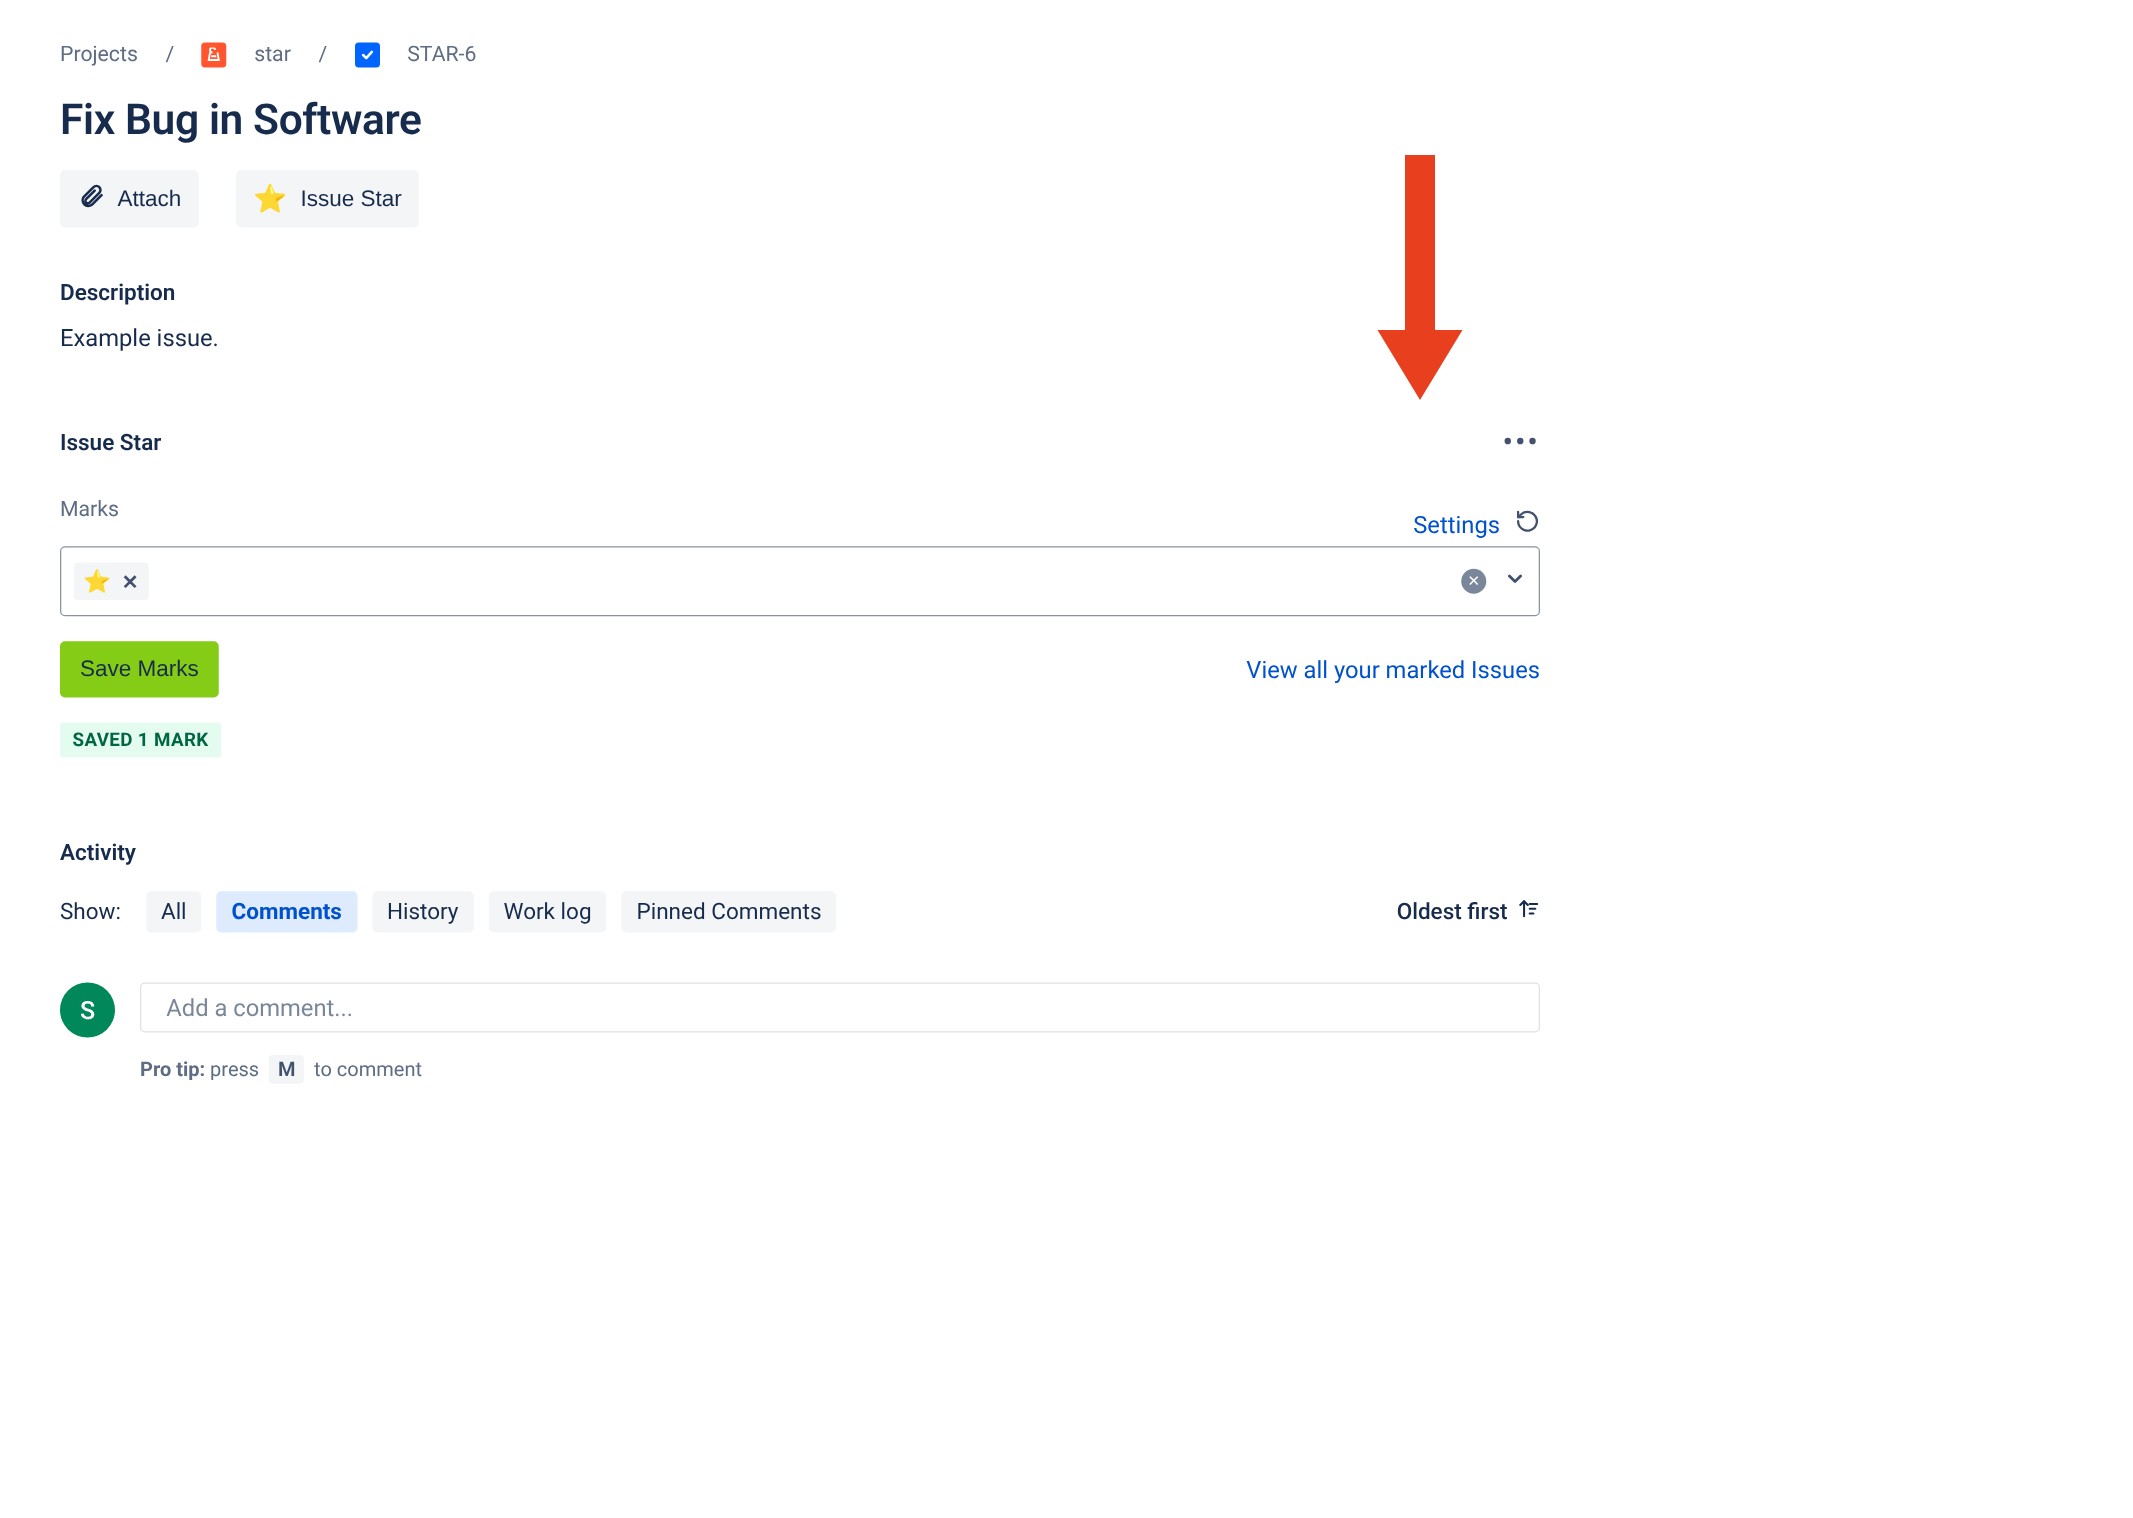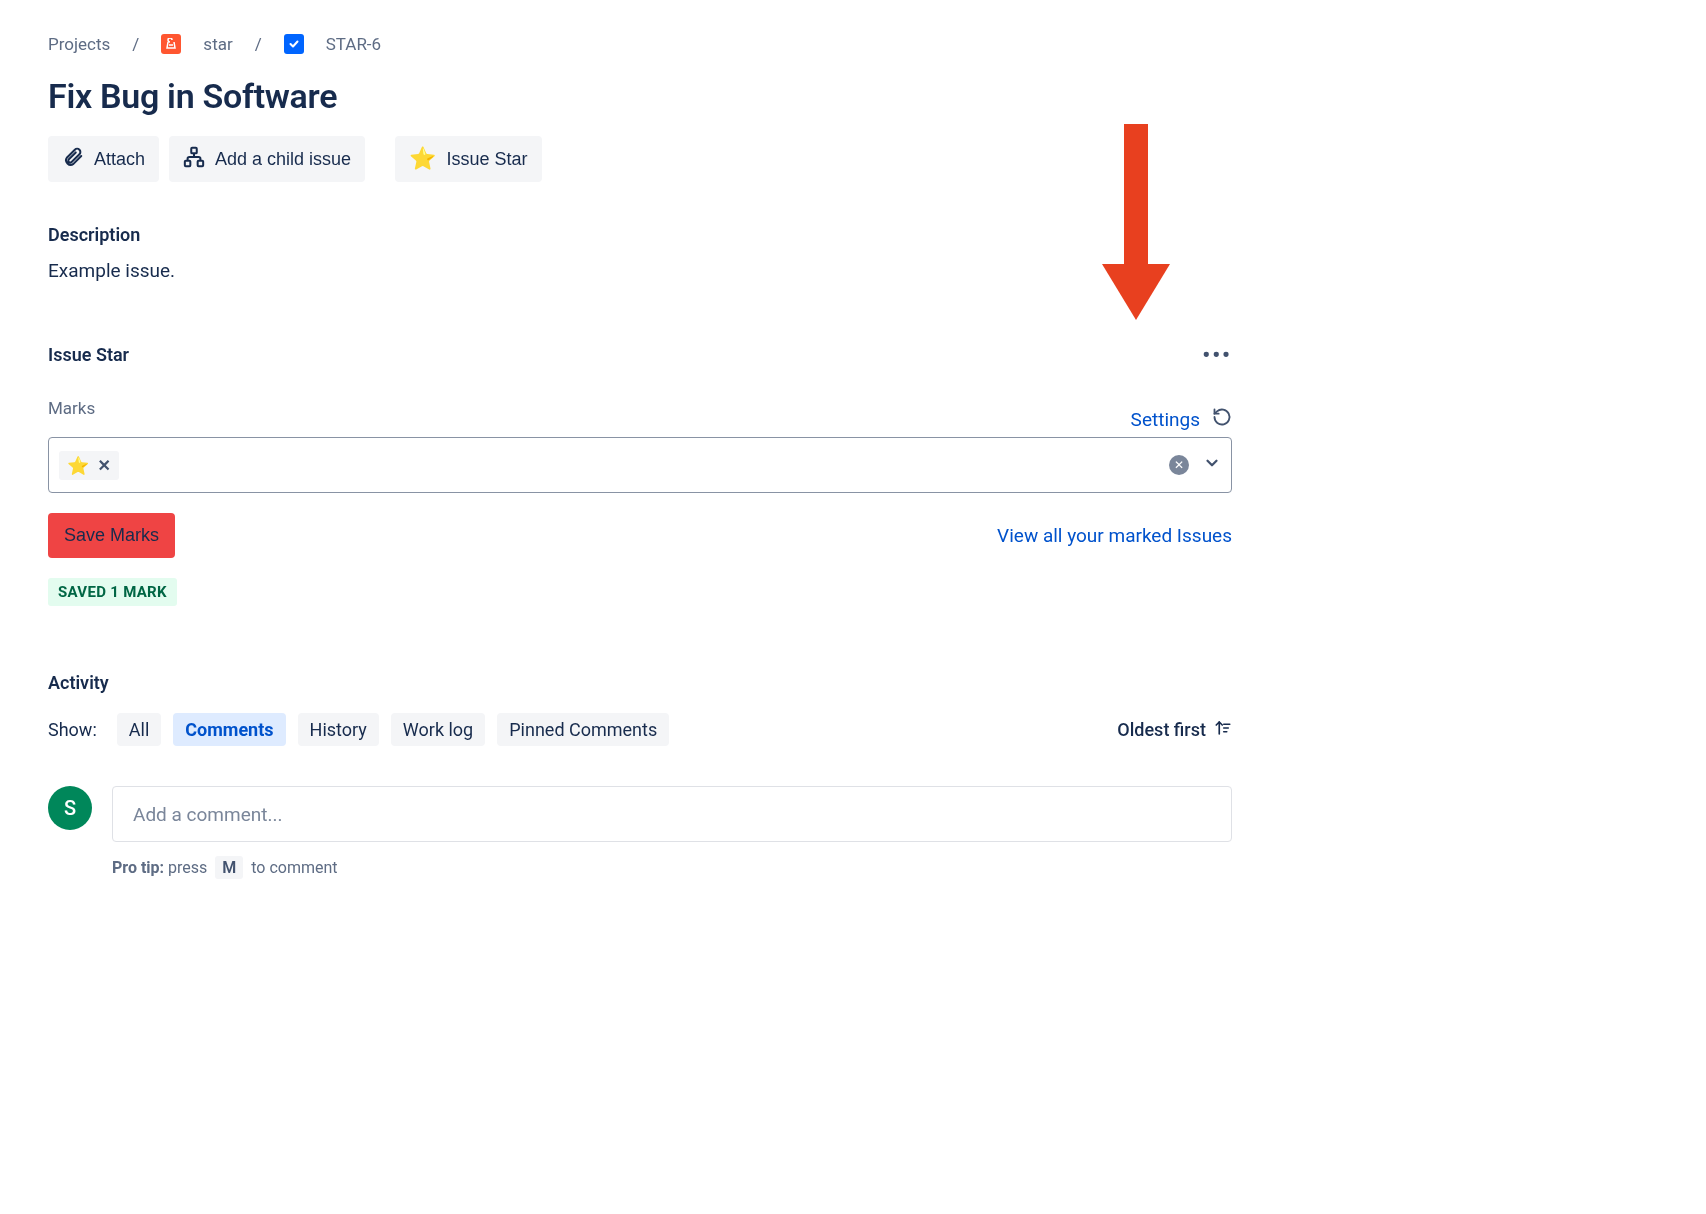--- a/index.html
+++ b/index.html
@@ -47,42 +47,42 @@
   }
   .tag {
     background: #F4F5F7; border-radius: 3px; display: inline-flex; align-items: center;
     padding: 4px 8px; gap: 8px; font-size: 18px;
   }
   .tag .remove { color: #42526E; font-size: 16px; cursor: pointer; font-weight: 700; }
   .select-controls { display: flex; align-items: center; gap: 14px; }
   .clear-circle { width: 20px; height: 20px; border-radius: 50%; background: #7A869A; color: #fff; display: flex; align-items: center; justify-content: center; font-size: 12px; cursor: pointer; }
   .chevron { color: #42526E; cursor: pointer; }
   .save-row { display: flex; align-items: center; justify-content: space-between; margin-bottom: 20px; }
-  .save-btn { background: #ef4444; border: none; border-radius: 4px; padding: 12px 16px; font-size: 18px; font-weight: 500; color: #172B4D; cursor: pointer; }
+  .save-btn { background: #84cc16; border: none; border-radius: 4px; padding: 12px 16px; font-size: 18px; font-weight: 500; color: #172B4D; cursor: pointer; }
   .view-link { color: #0052CC; font-size: 19px; text-decoration: none; }
   .saved-badge {
     display: inline-block; background: #E3FCEF; color: #006644; font-size: 15px;
     font-weight: 700; padding: 5px 10px; border-radius: 3px; letter-spacing: 0.3px;
     margin-bottom: 66px;
   }
   .activity-label { font-size: 18px; font-weight: 600; color: #172B4D; margin-bottom: 20px; }
   .activity-filter-row { display: flex; align-items: center; justify-content: space-between; margin-bottom: 40px; }
   .filters { display: flex; align-items: center; gap: 12px; }
   .show-label { font-size: 18px; color: #172B4D; margin-right: 8px; }
   .filter-pill {
     background: #F4F5F7; border-radius: 4px; padding: 6px 12px; font-size: 18px;
     color: #172B4D; cursor: pointer;
   }
   .filter-pill.active { background: #DEEBFF; color: #0052CC; font-weight: 700; }
   .sort-control { display: flex; align-items: center; gap: 8px; font-size: 18px; font-weight: 500; color: #172B4D; cursor: pointer; }
   .comment-row { display: flex; align-items: flex-start; gap: 20px; margin-bottom: 14px; }
   .avatar { width: 44px; height: 44px; border-radius: 50%; background: #00875A; color: #fff; display: flex; align-items: center; justify-content: center; font-size: 20px; font-weight: 500; flex-shrink: 0; }
   .comment-input {
     flex: 1; border: 1px solid #DFE1E6; border-radius: 4px; padding: 16px 20px;
-    font-size: 19px; color: #7A869A; height: 56px; display: flex; align-items: center;
+    font-size: 19px; color: #7A869A; height: 40px; display: flex; align-items: center;
   }
   .pro-tip { font-size: 16px; color: #5E6C84; margin-left: 64px; }
   .pro-tip b { font-weight: 700; }
   .key-m { display: inline-block; background: #F4F5F7; border-radius: 3px; padding: 2px 7px; font-weight: 600; color: #42526E; margin: 0 4px; }
   .arrow-annotation {
     position: absolute; right: 56px; top: -218px; pointer-events: none;
   }
 </style>
 </head>
 <body>
@@ -114,31 +114,20 @@
 
 <div class="action-row">
   <button class="btn">
     <span>
       <svg width="22" height="22" viewBox="0 0 24 24" fill="none" stroke="#172B4D" stroke-width="2.2" stroke-linecap="round" stroke-linejoin="round">
           <path d="M21 11l-8.5 8.5a5 5 0 0 1-7-7L14 4a3.5 3.5 0 0 1 5 5l-8.5 8.5a2 2 0 0 1-3-3L15 7"></path>
         </svg>
     </span>
     <span>Attach</span>
   </button>
-  <button class="btn">
-    <span>
-      <svg width="22" height="22" viewBox="0 0 24 24" fill="none" stroke="#172B4D" stroke-width="2.2">
-          <rect x="9" y="2" width="6" height="6" rx="1"></rect>
-          <rect x="2" y="16" width="6" height="6" rx="1"></rect>
-          <rect x="16" y="16" width="6" height="6" rx="1"></rect>
-          <path d="M12 8v4M5 16v-2a2 2 0 0 1 2-2h10a2 2 0 0 1 2 2v2"></path>
-        </svg>
-    </span>
-    <span>Add a child issue</span>
-  </button>
   <button class="btn" style="margin-left:20px">
     <span class="star-emoji">⭐</span>
     <span>Issue Star</span>
   </button>
 </div>
 
 
 <div class="section-label">Description</div>
 <div class="desc-text">Example issue.</div>
 

